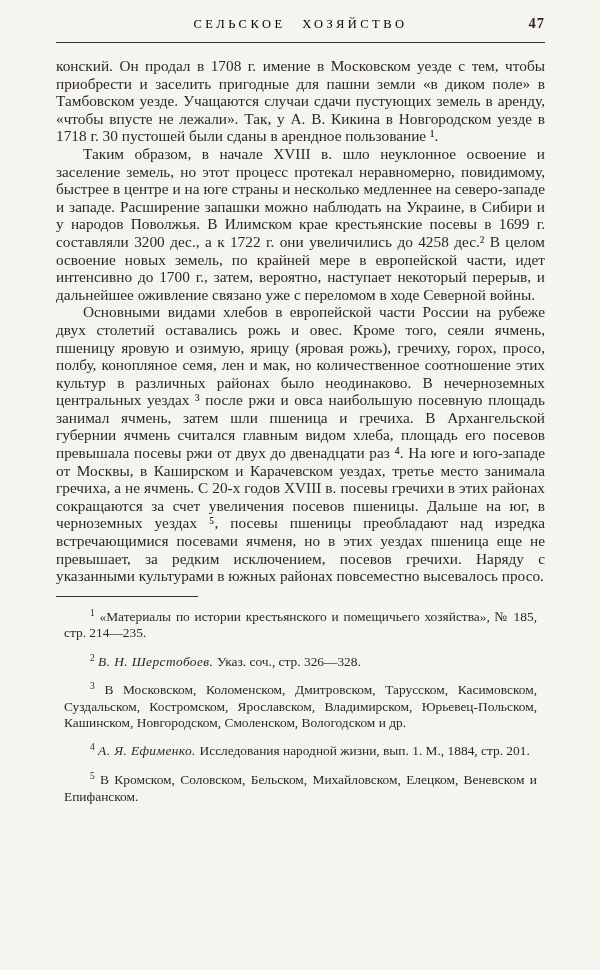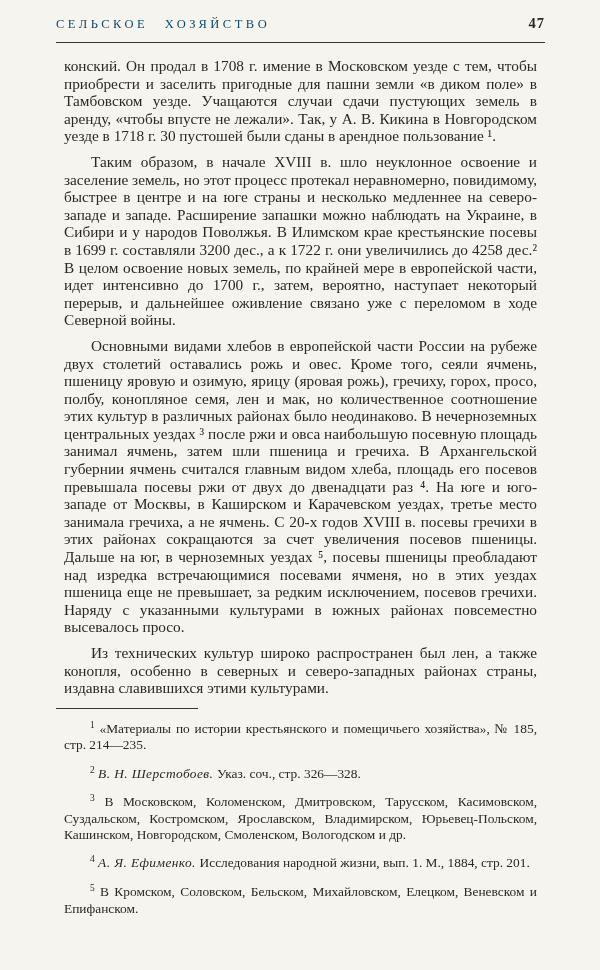--- a/index.html
+++ b/index.html
@@ -21,42 +21,43 @@
     color: #2b2824;
     font-family: "Liberation Serif", "DejaVu Serif", serif;
   }
   .running-head {
     position: relative;
     height: 22px;
     margin-top: 2px;
   }
   .head-title {
     display: block;
+    text-align: center;
     font-size: 12.5px;
     letter-spacing: 3.5px;
     word-spacing: 10px;
-    color: #0c4a6e;
+    color: #000000;
     padding-top: 3px;
   }
   .page-num {
     position: absolute;
     right: 0;
     top: 1px;
     font-size: 14.5px;
     font-weight: bold;
     letter-spacing: 1px;
     text-align: right;
   }
   .head-rule {
     border-top: 1px solid #3a362f;
     margin: 6px 0 14px 0;
     height: 0;
   }
   .body-text p.para {
-    margin: 8px;
+    margin: 0;
     font-size: 15.3px;
     line-height: 17.6px;
     text-align: justify;
     hyphens: auto;
     -webkit-hyphens: auto;
   }
   .body-text p.indent {
     text-indent: 27px;
   }
   .footnote-rule {
@@ -90,21 +91,20 @@
     <span class="head-title">СЕЛЬСКОЕ ХОЗЯЙСТВО</span>
     <span class="page-num">47</span>
   </header>
 
   <div class="head-rule"></div>
 
   <main class="body-text">
     <p class="para">конский. Он продал в 1708 г. имение в Московском уезде с тем, чтобы приобрести и заселить пригодные для пашни земли «в диком поле» в Тамбовском уезде. Учащаются случаи сдачи пустующих земель в аренду, «чтобы впусте не лежали». Так, у А. В. Кикина в Новгородском уезде в 1718 г. 30 пустошей были сданы в арендное пользование ¹.</p>
     <p class="para indent">Таким образом, в начале XVIII в. шло неуклонное освоение и заселение земель, но этот процесс протекал неравномерно, повидимому, быстрее в центре и на юге страны и несколько медленнее на северо-западе и западе. Расширение запашки можно наблюдать на Украине, в Сибири и у народов Поволжья. В Илимском крае крестьянские посевы в 1699 г. составляли 3200 дес., а к 1722 г. они увеличились до 4258 дес.² В целом освоение новых земель, по крайней мере в европейской части, идет интенсивно до 1700 г., затем, вероятно, наступает некоторый перерыв, и дальнейшее оживление связано уже с переломом в ходе Северной войны.</p>
     <p class="para indent">Основными видами хлебов в европейской части России на рубеже двух столетий оставались рожь и овес. Кроме того, сеяли ячмень, пшеницу яровую и озимую, ярицу (яровая рожь), гречиху, горох, просо, полбу, конопляное семя, лен и мак, но количественное соотношение этих культур в различных районах было неодинаково. В нечерноземных центральных уездах ³ после ржи и овса наибольшую посевную площадь занимал ячмень, затем шли пшеница и гречиха. В Архангельской губернии ячмень считался главным видом хлеба, площадь его посевов превышала посевы ржи от двух до двенадцати раз ⁴. На юге и юго-западе от Москвы, в Каширском и Карачевском уездах, третье место занимала гречиха, а не ячмень. С 20-х годов XVIII в. посевы гречихи в этих районах сокращаются за счет увеличения посевов пшеницы. Дальше на юг, в черноземных уездах ⁵, посевы пшеницы преобладают над изредка встречающимися посевами ячменя, но в этих уездах пшеница еще не превышает, за редким исключением, посевов гречихи. Наряду с указанными культурами в южных районах повсеместно высевалось просо.</p>
-    <p class="para indent">Из технических культур широко распространен был лен, а также конопля, особенно в северных и северо-западных районах страны, издавна славившихся этими культурами.</p>
   </main>
 
   <div class="footnote-rule"></div>
 
   <section class="footnotes">
     <p class="footnote"><sup>1</sup> <i class="fn-author"></i><span>«Материалы по истории крестьянского и помещичьего хозяйства», № 185, стр. 214—235.</span></p>
     <p class="footnote"><sup>2</sup> <i class="fn-author">В. Н. Шерстобоев. </i><span>Указ. соч., стр. 326—328.</span></p>
     <p class="footnote"><sup>3</sup> <i class="fn-author"></i><span>В Московском, Коломенском, Дмитровском, Тарусском, Касимовском, Суздальском, Костромском, Ярославском, Владимирском, Юрьевец-Польском, Кашинском, Новгородском, Смоленском, Вологодском и др.</span></p>
     <p class="footnote"><sup>4</sup> <i class="fn-author">А. Я. Ефименко. </i><span>Исследования народной жизни, вып. 1. М., 1884, стр. 201.</span></p>
     <p class="footnote"><sup>5</sup> <i class="fn-author"></i><span>В Кромском, Соловском, Бельском, Михайловском, Елецком, Веневском и Епифанском.</span></p>

